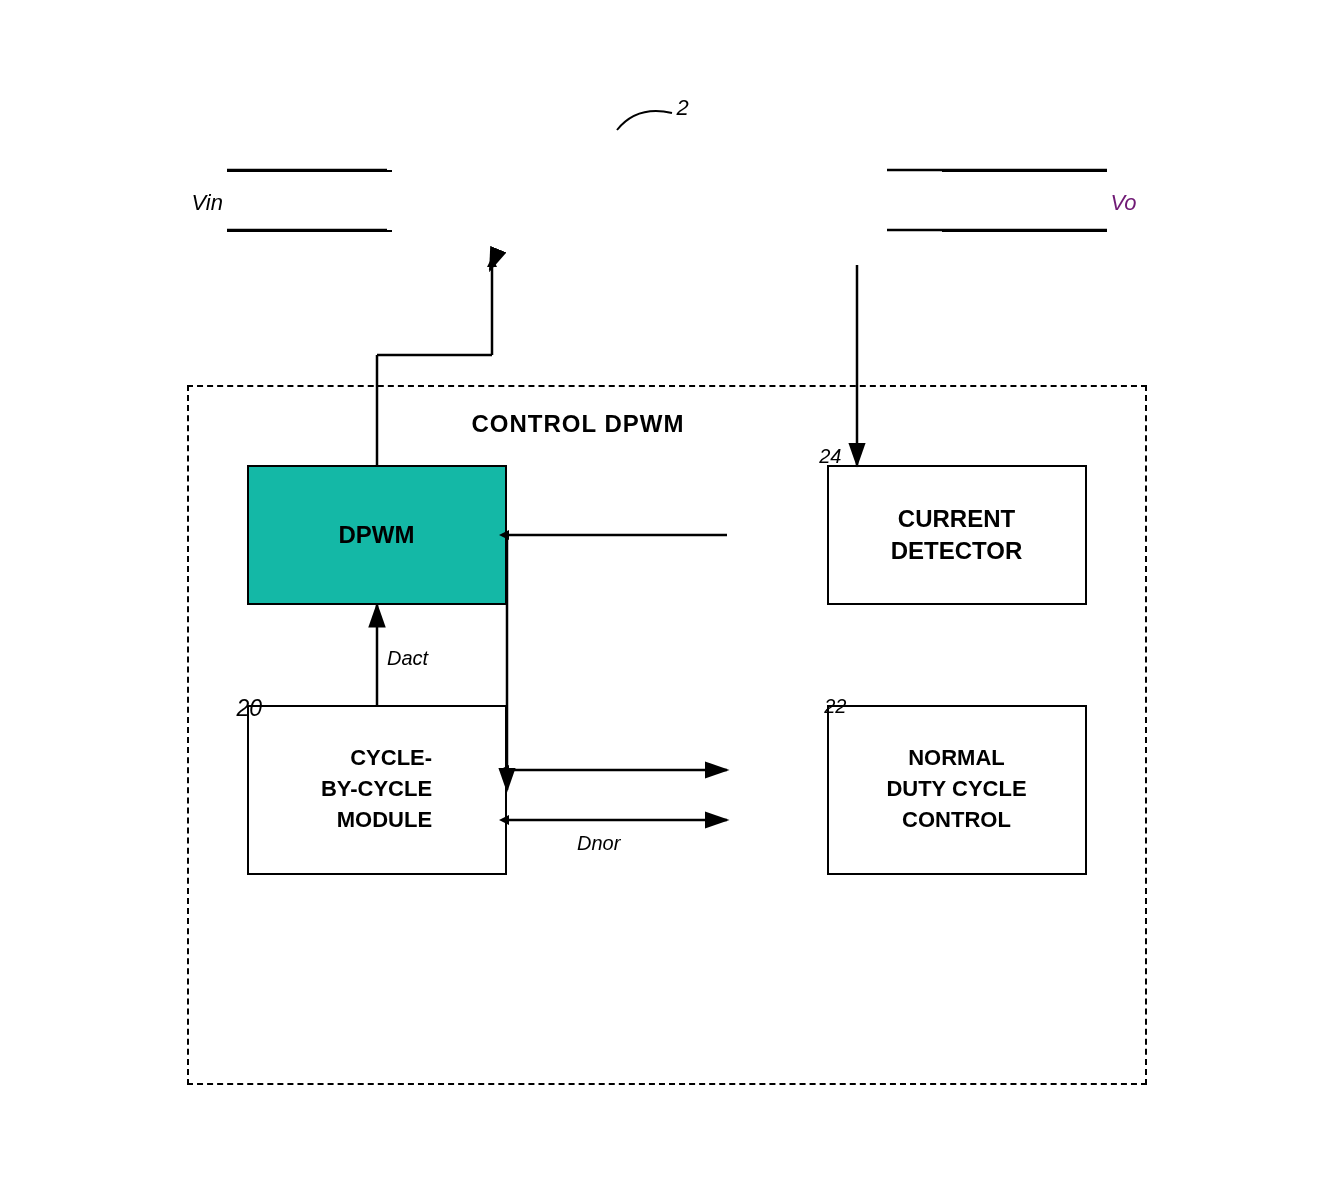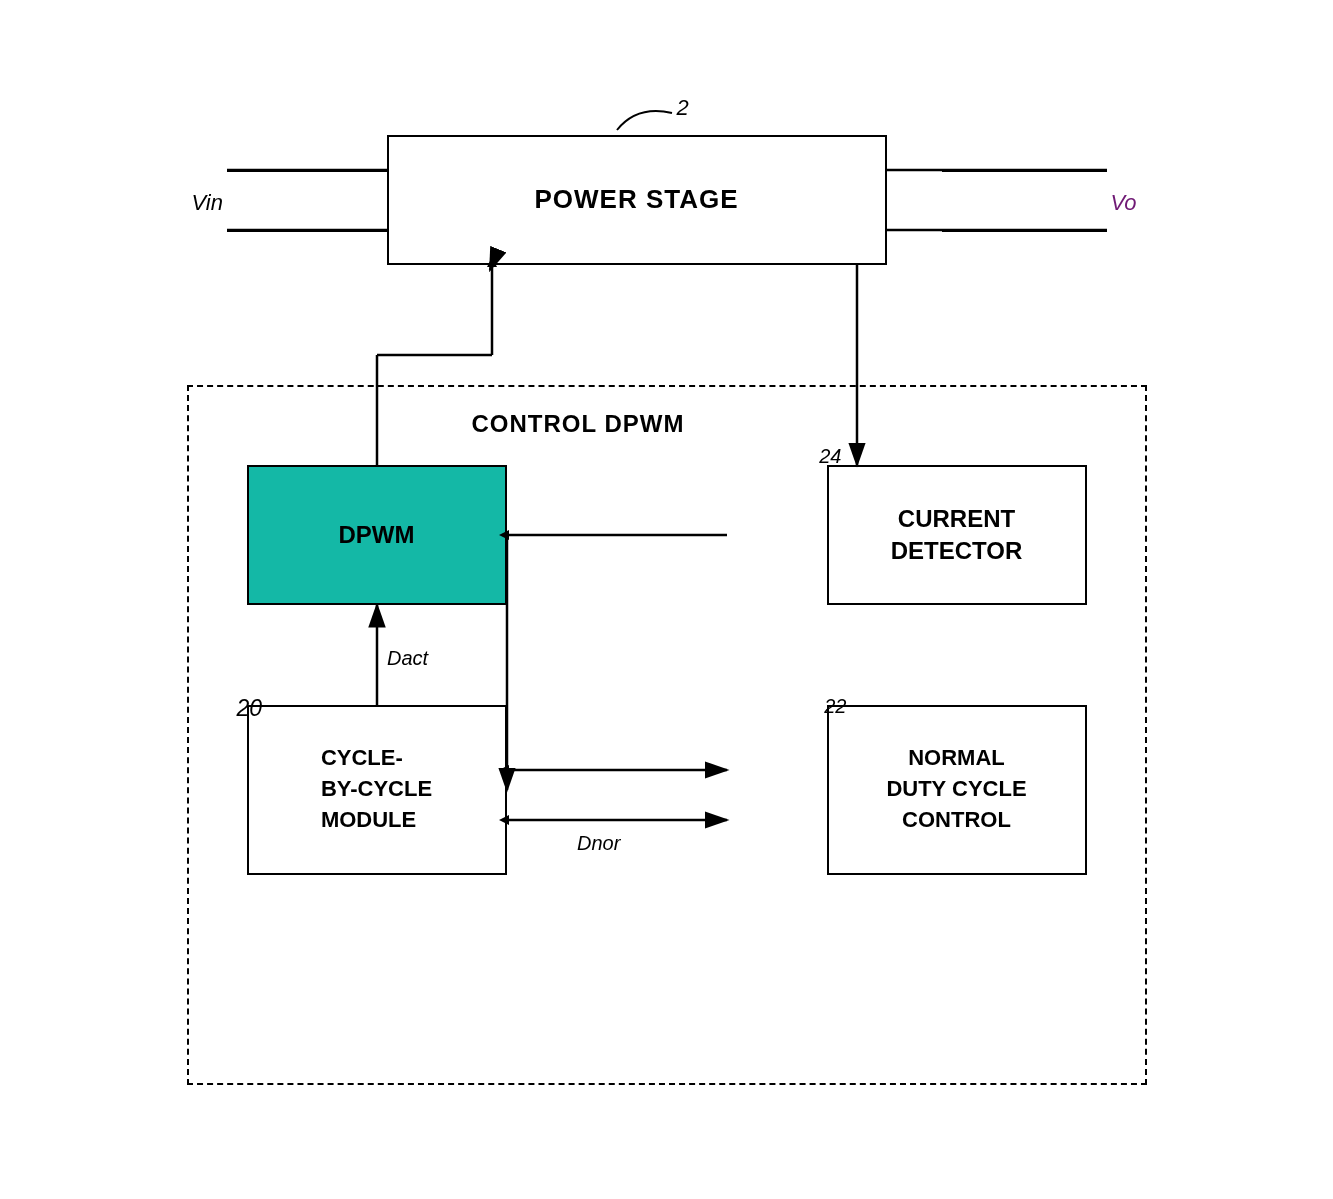--- a/index.html
+++ b/index.html
@@ -189,21 +189,21 @@
       position: absolute;
       top: 630px;
       left: 130px;
       width: 260px;
       height: 170px;
       border: 2.5px solid #000;
       background: #fff;
       display: flex;
       align-items: center;
       justify-content: center;
-      text-align: left;
+      text-align: right;
     }
 
     .cycle-label {
       font-size: 22px;
       font-weight: bold;
       color: #000;
       line-height: 1.4;
     }
 
     
@@ -268,23 +268,20 @@
   <div class="vin-label">Vin</div>
 
   <div class="vo-label">Vo</div>
 
   <div class="vin-line-top"></div>
   <div class="vin-line-bottom"></div>
 
   <div class="vo-line-top"></div>
   <div class="vo-line-bottom"></div>
 
-  <div class="power-stage-box">
-    <span class="power-stage-label">POWER STAGE</span>
-  </div>
 
   <div class="control-unit-box"></div>
 
   <div class="control-unit-label">CONTROL DPWM</div>
 
   <div class="dpwm-box">
     <span class="dpwm-label">DPWM</span>
   </div>
 
   <div class="current-detector-box">

